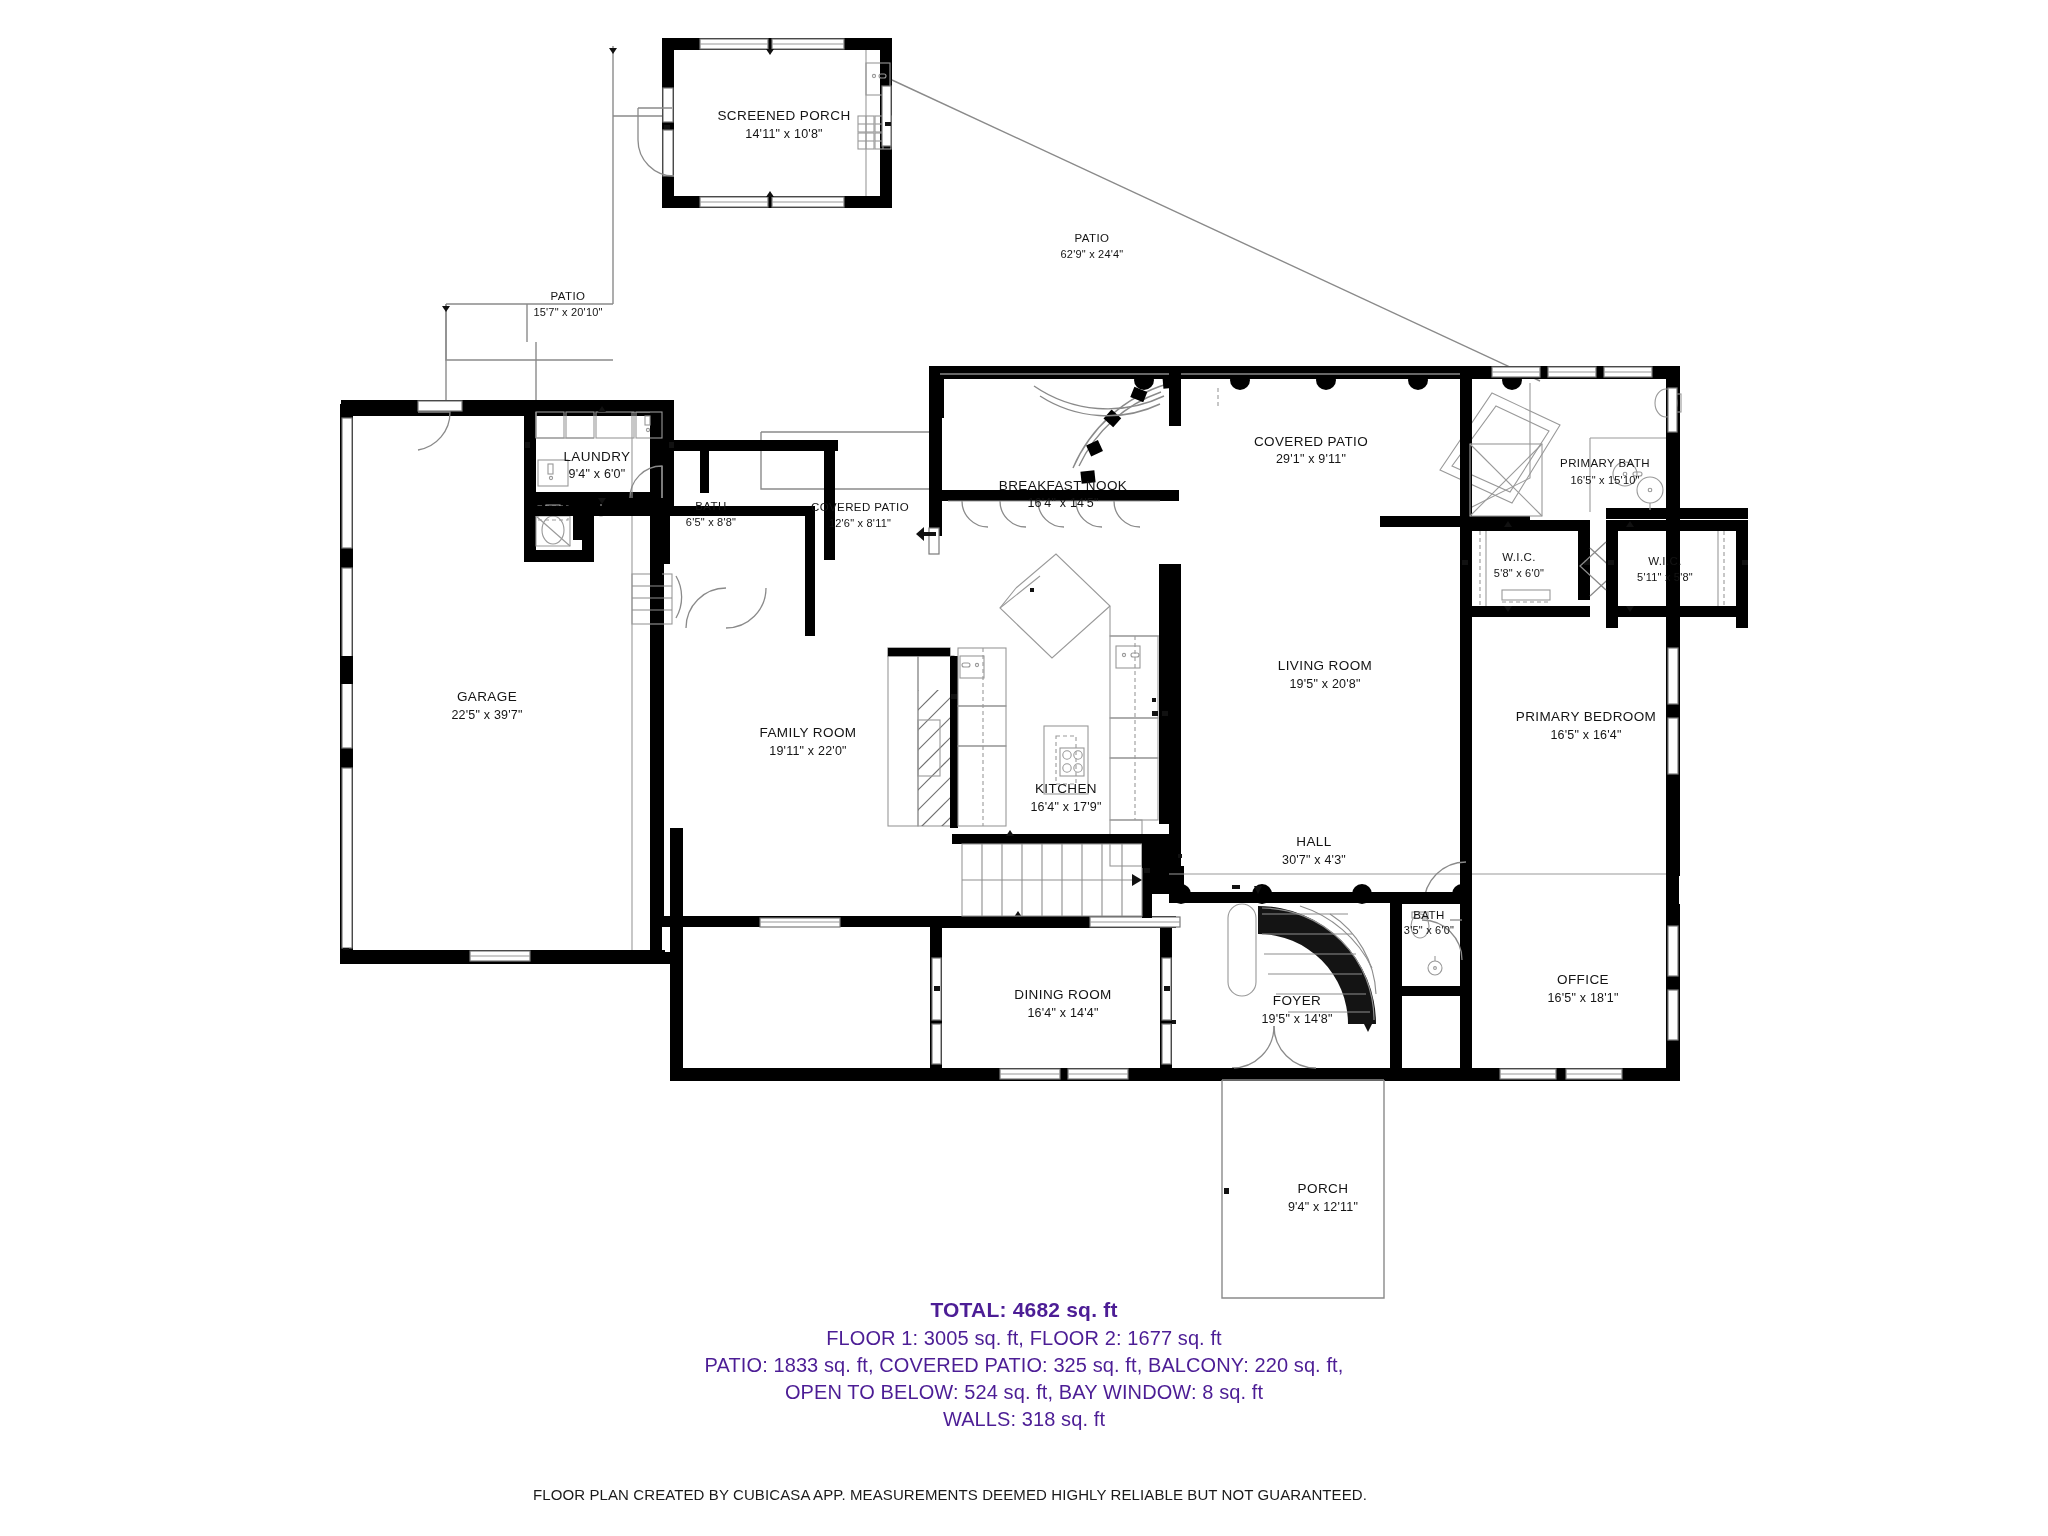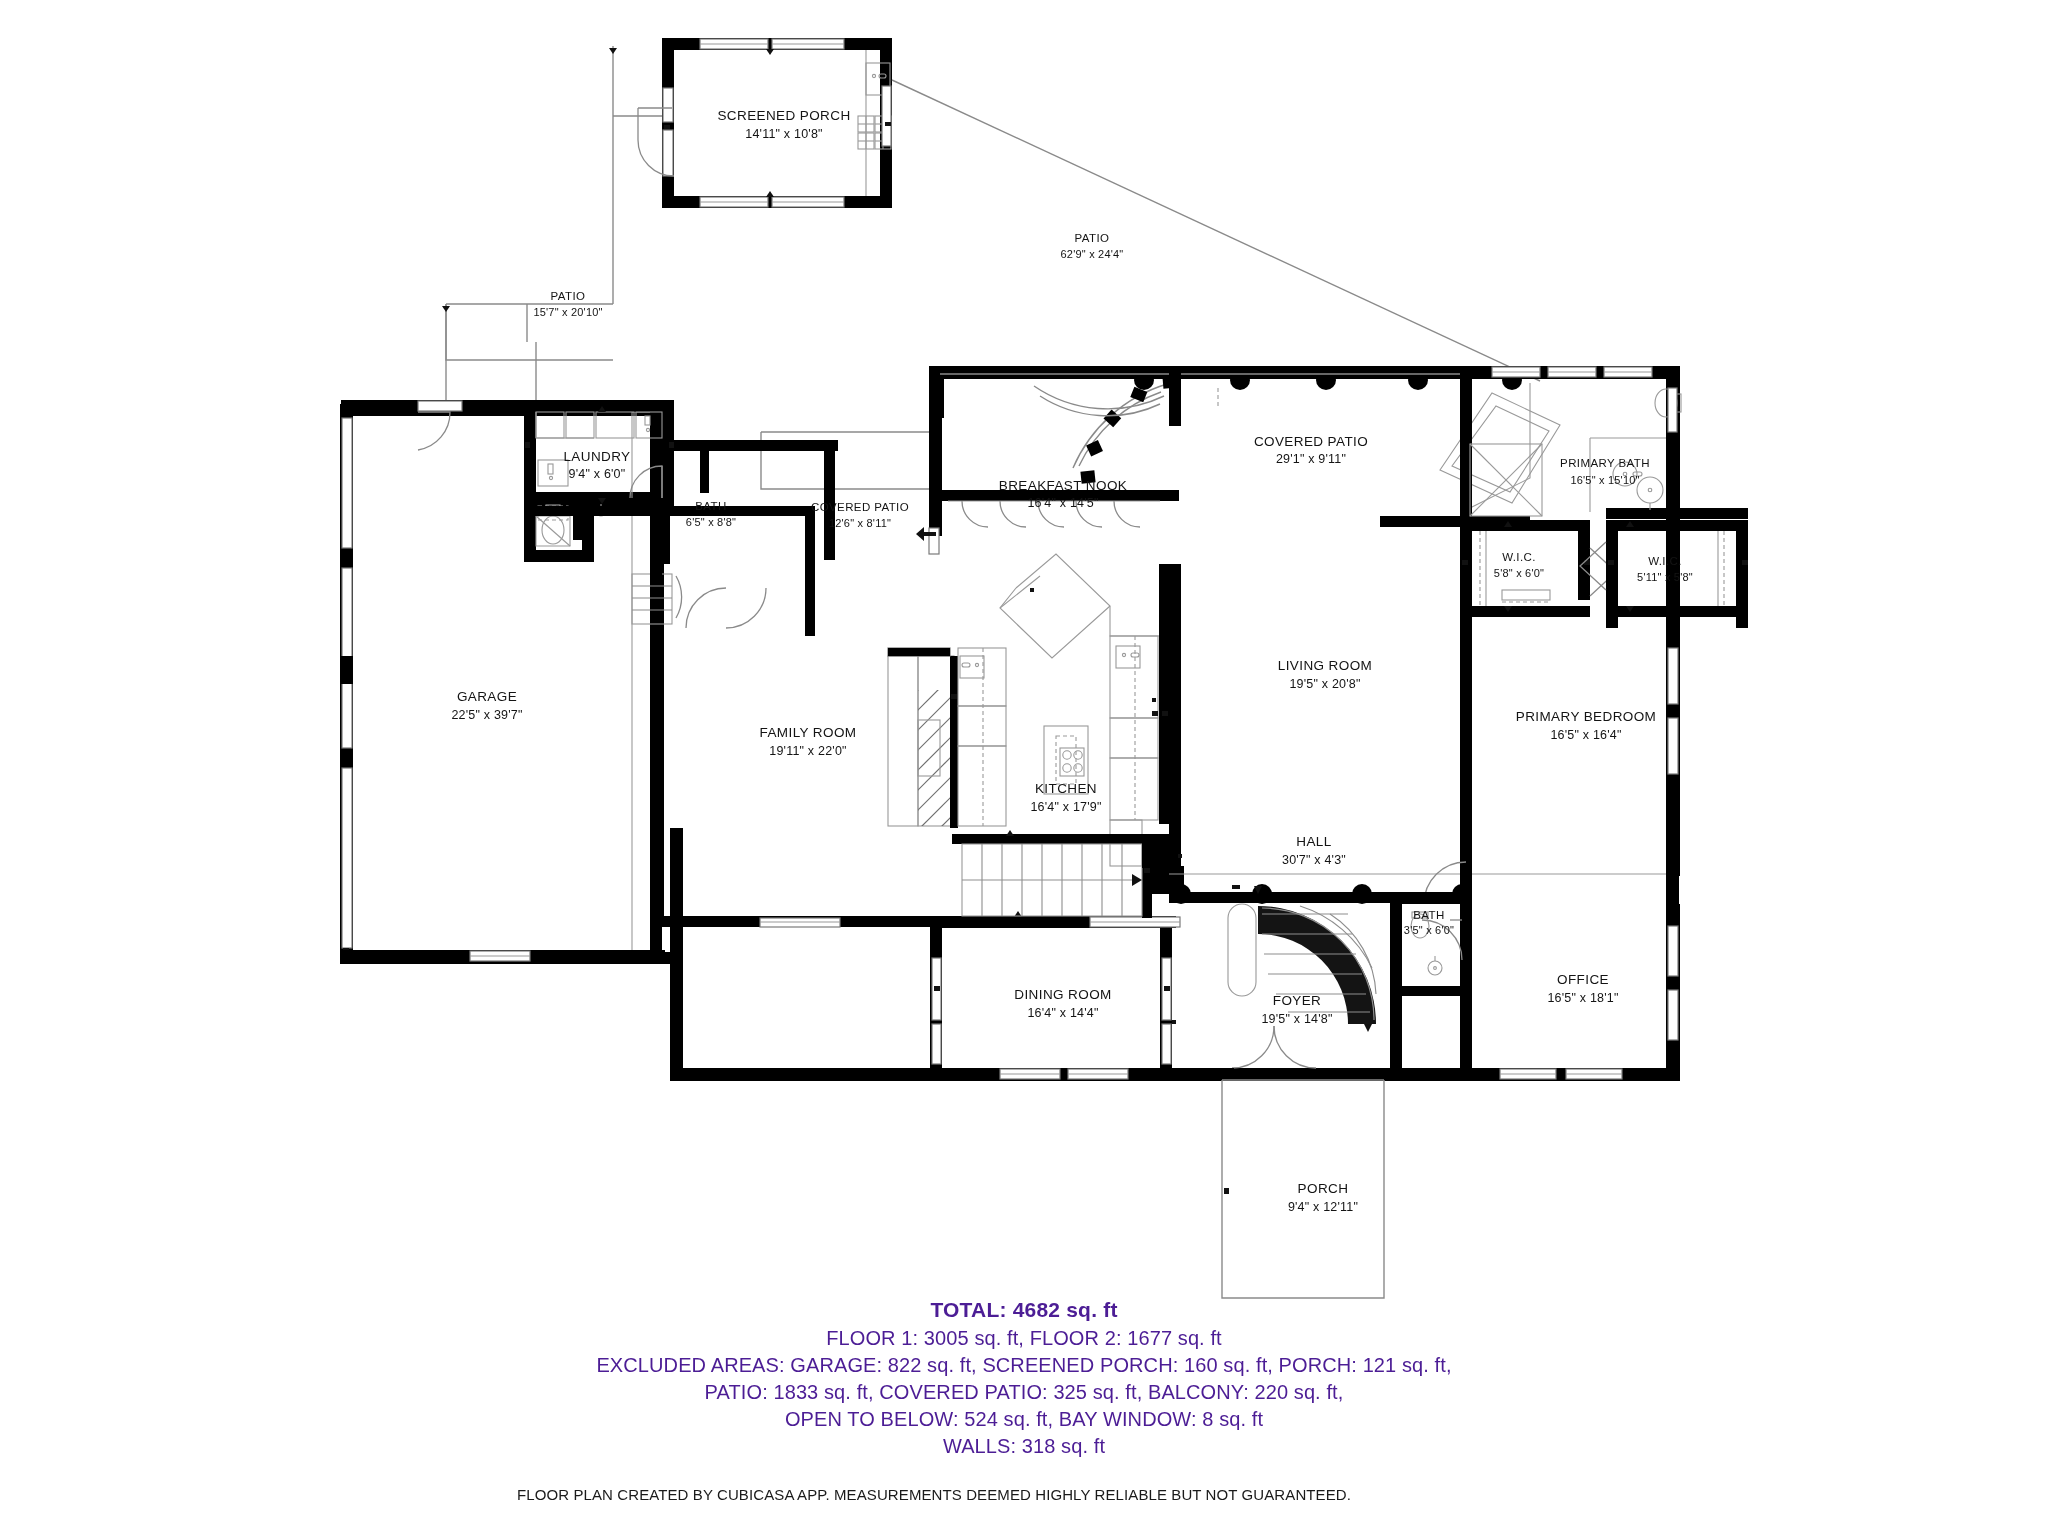--- a/index.html
+++ b/index.html
@@ -78,20 +78,21 @@
   #credit {
     position: absolute;
     left: 0;
     top: 1478px;
     width: 1868px;
     text-align: center;
     font-size: 15px;
     letter-spacing: 0.1px;
     color: #1a1a1a;
     font-family: "Liberation Sans", sans-serif;
+    padding-left: 16px;
   }
 </style>
 </head>
 <body>
 
 <div id="plan-wrap">
 
 <svg id="floorplan" viewBox="0 0 2048 1300" preserveAspectRatio="xMidYMid meet">
 
   <g>
@@ -724,21 +725,20 @@
 
     <text class="rm-name" x="1323" y="1185">PORCH</text>
     <text class="rm-dim" x="1323" y="1203">9'4" x 12'11"</text>
   </g>
 
 </svg>
 
 <div id="summary">
   <div class="total">TOTAL: 4682 sq. ft</div>
   <div class="line">FLOOR 1: 3005 sq. ft, FLOOR 2: 1677 sq. ft</div>
-  <div class="line">EXCLUDED AREAS: GARAGE: 822 sq. ft, SCREENED PORCH: 160 sq. ft, PORCH: 121 sq. ft,</div>
   <div class="line">PATIO: 1833 sq. ft, COVERED PATIO: 325 sq. ft, BALCONY: 220 sq. ft,</div>
   <div class="line">OPEN TO BELOW: 524 sq. ft, BAY WINDOW: 8 sq. ft</div>
   <div class="line">WALLS: 318 sq. ft</div>
 </div>
 
 <div id="credit">FLOOR PLAN CREATED BY CUBICASA APP. MEASUREMENTS DEEMED HIGHLY RELIABLE BUT NOT GUARANTEED.</div>
 
 </div>
 
 </body></html>

